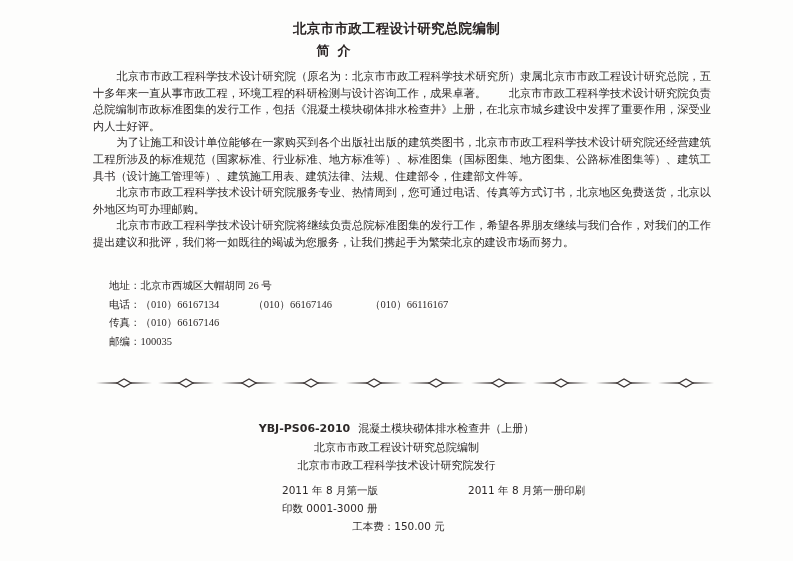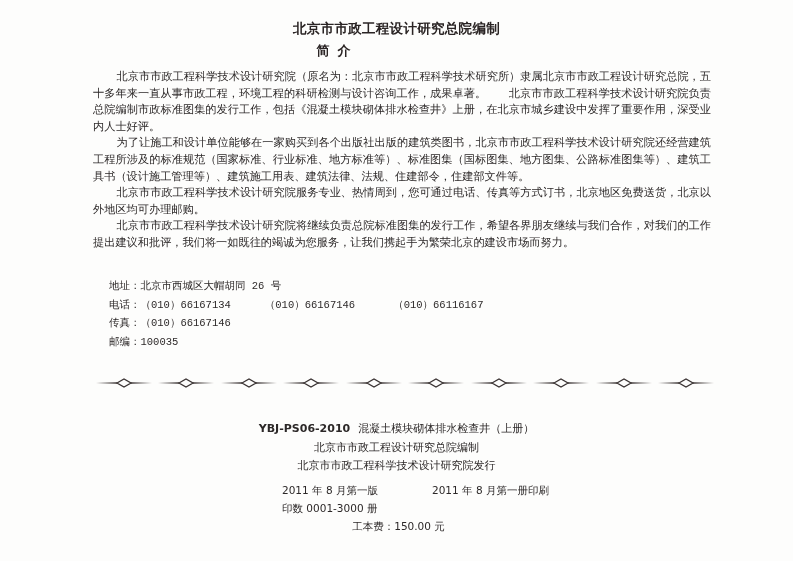--- a/index.html
+++ b/index.html
@@ -24,42 +24,42 @@
     letter-spacing: 8px; color: #2a2424;
   }
   .body-text {
     position: absolute; left: 87px; top: 69px; width: 618px;
     font-size: 11.2px; line-height: 16.6px; color: #2c2828; margin-left: 6px;
   }
   .para { margin: 0; text-indent: 2.1em; text-align: justify; }
   .contact {
     position: absolute; left: 109px; top: 277px;
     font-size: 10.5px; line-height: 18.5px; color: #2c2828;
-    font-family: Liberation Mono, monospace;
+    font-family: Liberation Serif, serif;
   }
   .contact-row { white-space: nowrap; }
   .gap1 { display: inline-block; width: 34px; }
   .gap2 { display: inline-block; width: 38px; }
   .divider {
     position: absolute; left: 95px; top: 376px; width: 620px; height: 14px;
     display: flex; justify-content: space-between;
   }
   .orn { width: 58px; height: 14px; }
   .colophon {
     position: absolute; left: 0; top: 420px; width: 793px;
     text-align: center; font-size: 11px; line-height: 18.6px; color: #2c2828;
     font-family: "DejaVu Sans", "Liberation Sans", sans-serif;
   }
   .colophon .code { font-weight: bold; margin-right: 8px; }
   .print-grid {
     position: absolute; left: 282px; top: 482px; width: 330px;
     font-size: 10.5px; line-height: 17.5px; color: #2c2828;
     font-family: "DejaVu Sans", "Liberation Sans", sans-serif;
   }
-  .print-row { display: flex; }
+  .print-row { display: flex; gap: 36px; }
   .print-row .left { width: 150px; }
   .price {
     position: absolute; left: 0; top: 520px; width: 793px;
     text-align: center; font-size: 10.5px; color: #2c2828;
     font-family: "DejaVu Sans", "Liberation Sans", sans-serif;
     padding-left: 4px; box-sizing: border-box;
   }
 </style>
 </head>
 <body>

